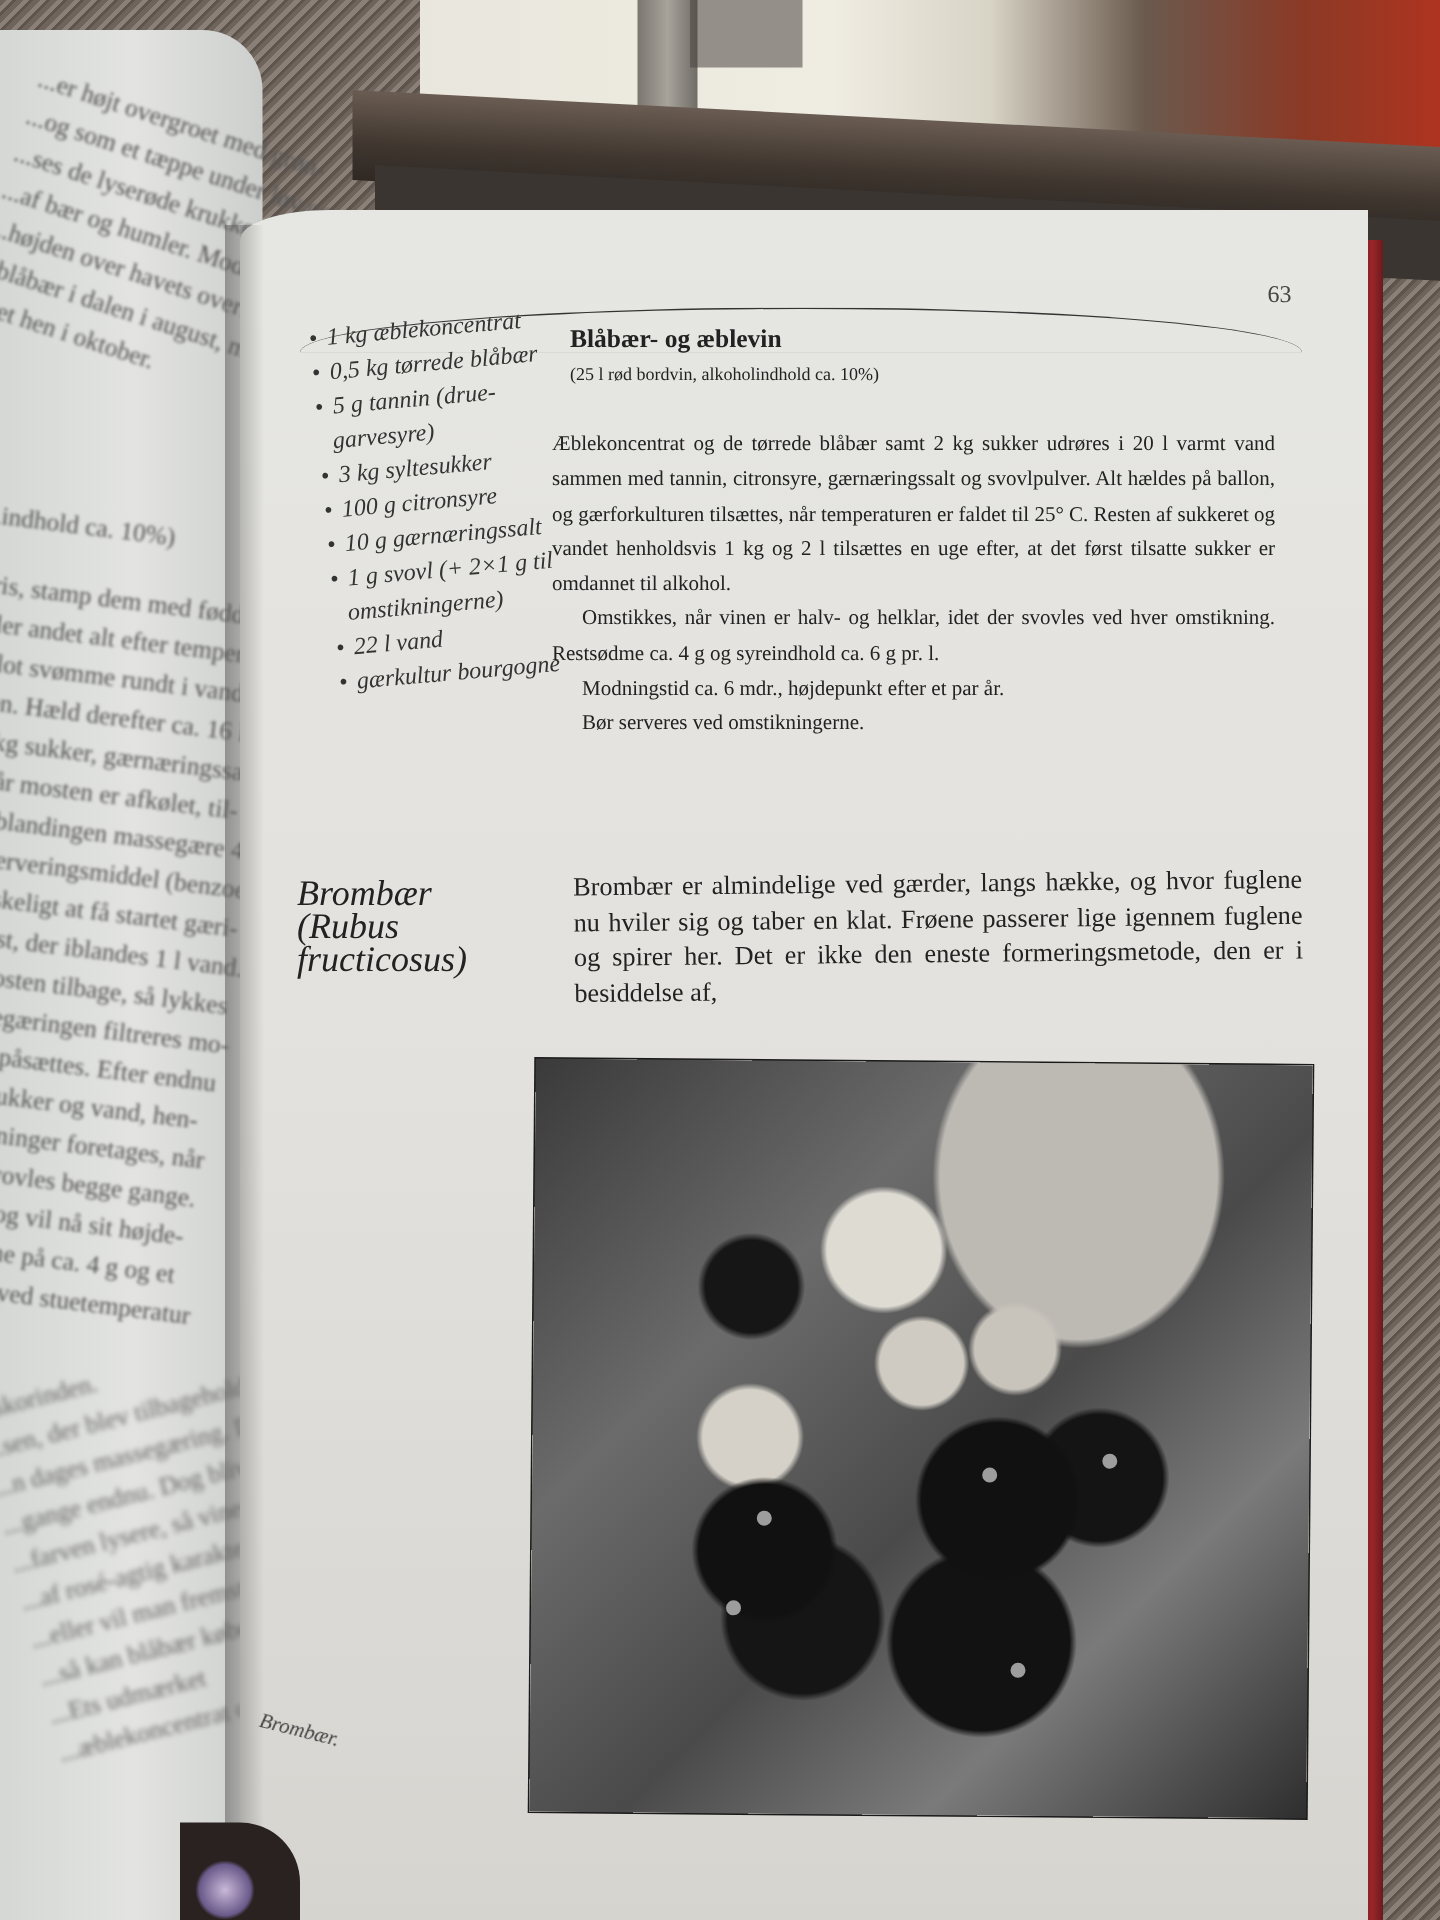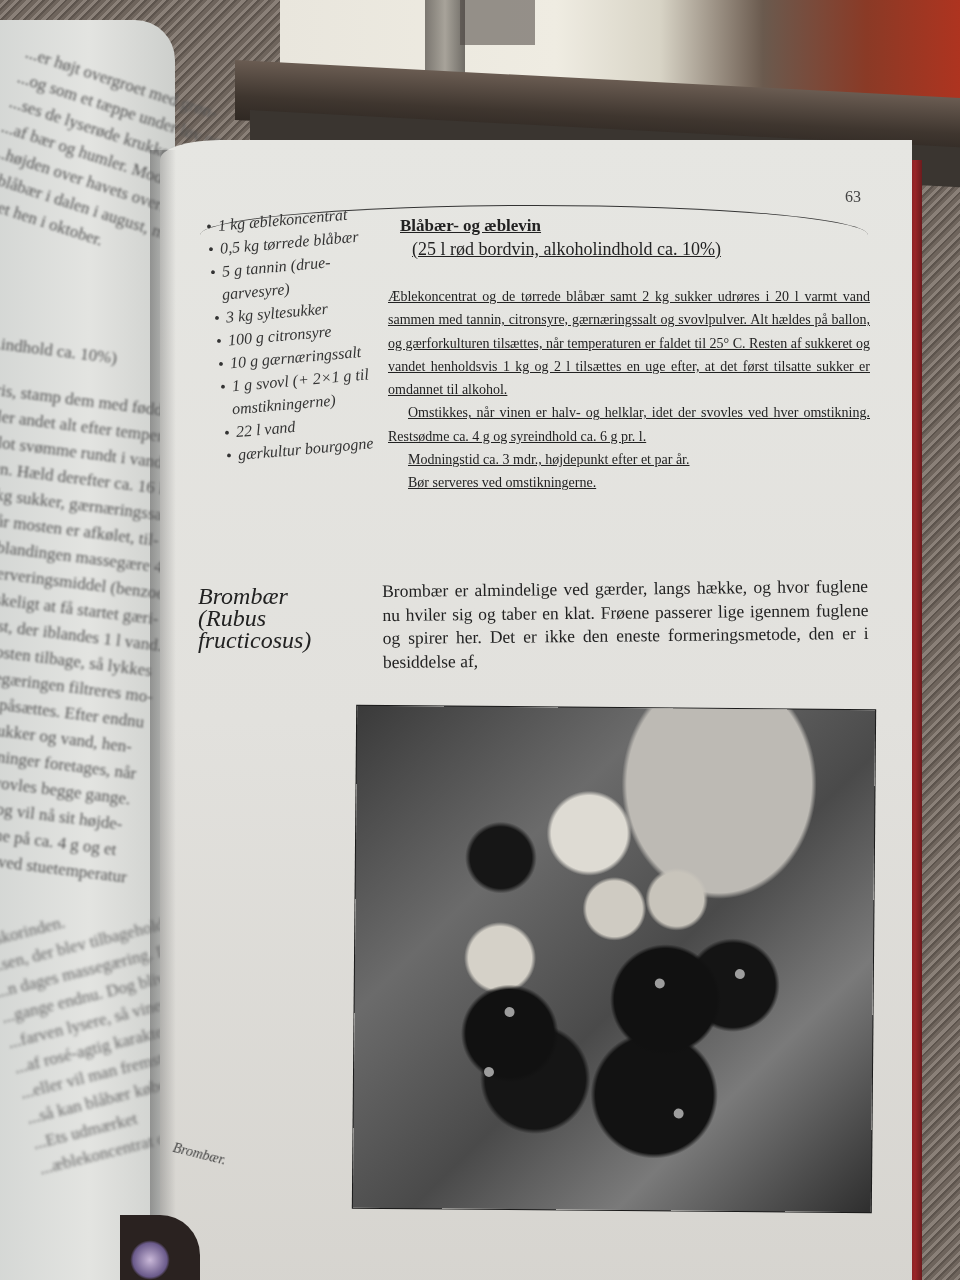--- a/index.html
+++ b/index.html
@@ -82,26 +82,25 @@
     font-family: "Liberation Serif", serif; font-style: italic;
     font-size: 16px; line-height: 23px; color: #333;
     transform: rotate(-5deg); transform-origin: left top;
   }
   .ingredients li { list-style: none; position: relative; padding-left: 12px; }
   .ingredients li::before { content: "•"; position: absolute; left: 0; top: 0; }
   .ingredients li.cont { padding-left: 10px; }
   .ingredients li.cont::before { content: ""; }
 
   .recipe {
-    position: absolute; left: 400px; top: 215px; width: 470px;
+    position: absolute; left: 380px; top: 215px; width: 470px;
     color: #222;
-    text-decoration: underline;
   }
   .recipe-title { font-weight: bold; font-size: 17px; line-height: 22px; }
-  .recipe-sub { font-size: 18px; line-height: 24px; margin-left: 12px; }
+  .recipe-sub { font-size: 12px; line-height: 24px; }
   .recipe-body {
     margin-top: 24px; margin-left: -12px;
     font-size: 14px; line-height: 23.3px; text-align: justify;
   }
   .recipe-body p { text-indent: 0; }
   .recipe-body p.ind { text-indent: 20px; }
 
   .section-label {
     position: absolute; left: 198px; top: 585px;
     font-style: italic; font-size: 24px; line-height: 22px; color: #222;
@@ -224,21 +223,21 @@
   <li>22 l vand</li>
   <li>gærkultur bourgogne</li>
 </ul>
 
 <div class="recipe">
   <div class="recipe-title">Blåbær- og æblevin</div>
   <div class="recipe-sub">(25 l rød bordvin, alkoholindhold ca. 10%)</div>
   <div class="recipe-body">
     <p>Æblekoncentrat og de tørrede blåbær samt 2 kg sukker udrøres i 20 l varmt vand sammen med tannin, citronsyre, gærnæringssalt og svovlpulver. Alt hældes på ballon, og gærforkulturen tilsættes, når temperaturen er faldet til 25° C. Resten af sukkeret og vandet henholdsvis 1 kg og 2 l tilsættes en uge efter, at det først tilsatte sukker er omdannet til alkohol.</p>
     <p class="ind">Omstikkes, når vinen er halv- og helklar, idet der svovles ved hver omstikning. Restsødme ca. 4 g og syreindhold ca. 6 g pr. l.</p>
-    <p class="ind">Modningstid ca. 3 mdr., højdepunkt efter et par år.</p>
+    <p class="ind">Modningstid ca. 6 mdr., højdepunkt efter et par år.</p>
     <p class="ind">Bør serveres ved omstikningerne.</p>
   </div>
 </div>
 
 <div class="section-label" style="width:140px;">Brombær (Rubus fructicosus)</div>
 <div class="section-body">Brombær er almindelige ved gærder, langs hække, og hvor fuglene nu hviler sig og taber en klat. Frøene passerer lige igennem fuglene og spirer her. Det er ikke den eneste formeringsmetode, den er i besiddelse af,</div>
 
 <div class="photo">
   <span class="berry-dot" style="left:150px;top:300px"></span>
   <span class="berry-dot" style="left:300px;top:270px"></span>

